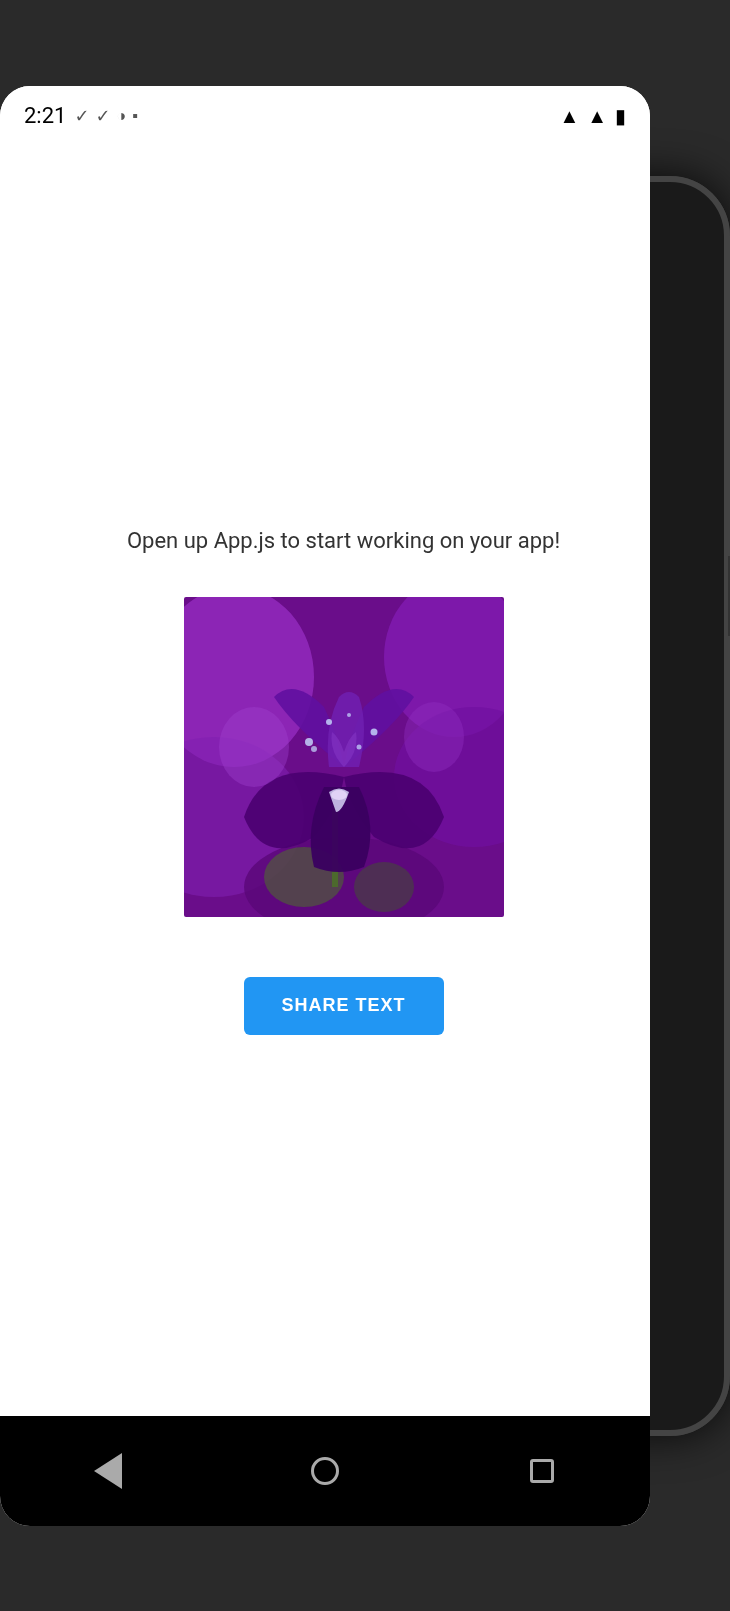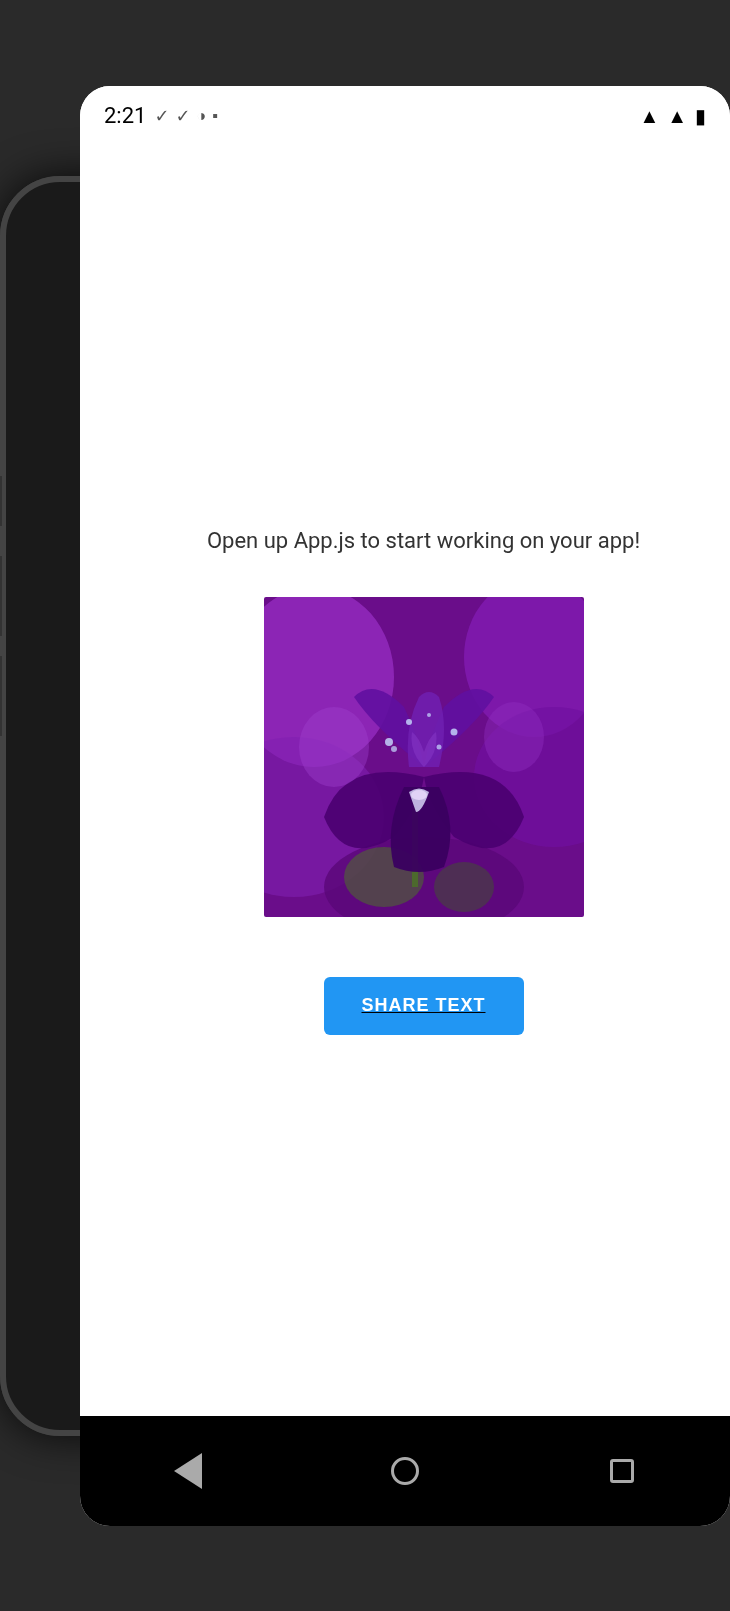--- a/index.html
+++ b/index.html
@@ -13,21 +13,21 @@
       font-family: 'Roboto', Arial, sans-serif;
     }
 
     .phone-outer {
       width: 730px;
       height: 1260px;
       background: #1a1a1a;
       border-radius: 60px;
       position: relative;
       display: flex;
-      justify-content: flex-end;
+      justify-content: flex-start;
       align-items: center;
       box-shadow: inset 0 0 0 3px #3a3a3a, 0 0 40px rgba(0,0,0,0.8);
     }
 
     .phone-outer::before {
       content: '';
       position: absolute;
       top: 0; left: 0; right: 0; bottom: 0;
       border-radius: 60px;
       border: 6px solid #444;
@@ -149,21 +149,20 @@
     .flower-svg {
       width: 100%;
       height: 100%;
     }
 
     .buttons-container {
       display: flex;
       flex-direction: row;
       align-items: center;
       gap: 20px;
-      text-decoration: underline;
     }
 
     .share-btn {
       width: 200px;
       height: 58px;
       background: #2196F3;
       color: #fff;
       border: none;
       border-radius: 6px;
       font-size: 18px;

